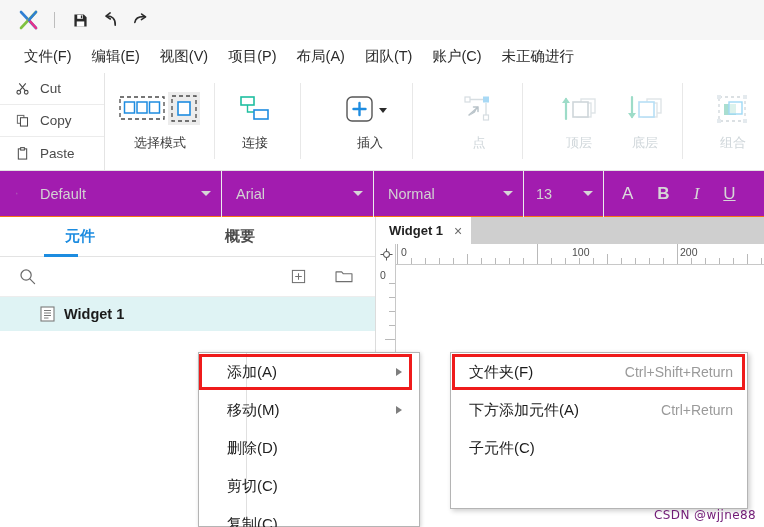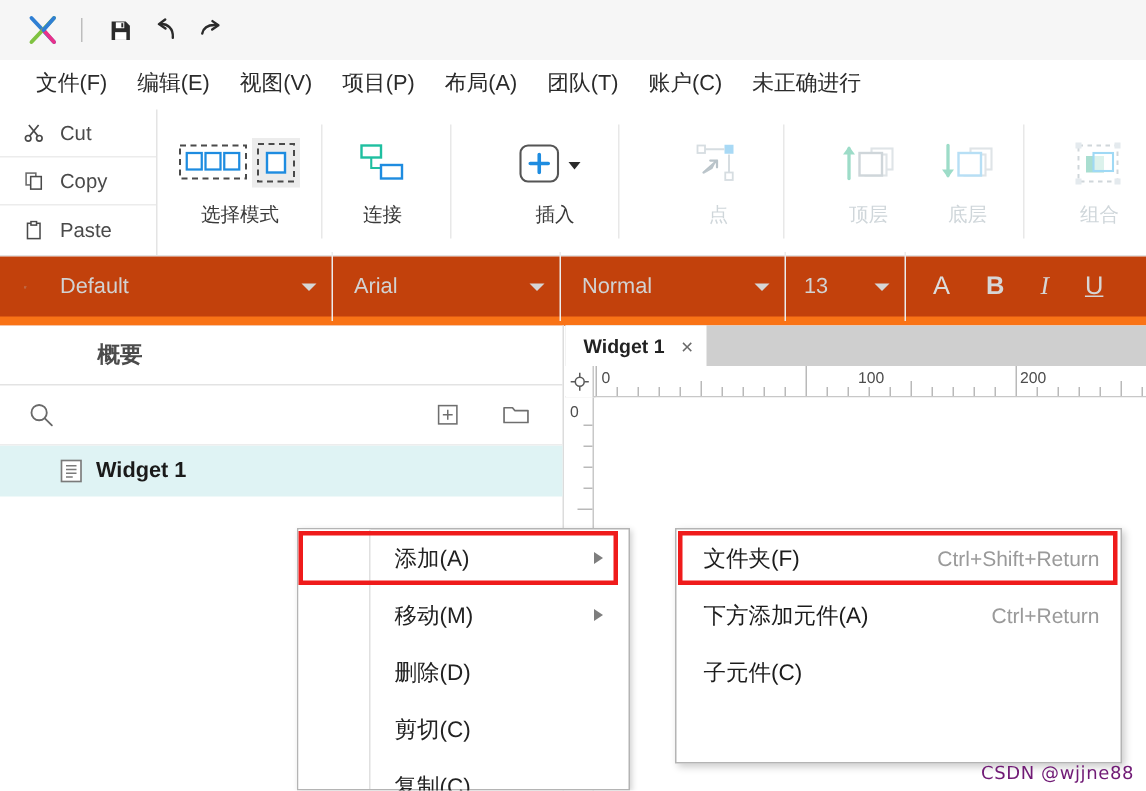--- a/index.html
+++ b/index.html
@@ -54,21 +54,21 @@
     padding-top:10px; cursor:pointer;
   }
   .ticon { height:44px; display:flex; align-items:center; justify-content:center; }
   .tlabel { font-size:13px; color:#3a3a3a; margin-top:3px; }
   .tlabel.dim { color:#cfd6da; }
   .vsep { position:absolute; top:10px; width:1px; height:76px; background:#e8e8e8; }
 
   
   .fmtbar {
     position:absolute; left:0; top:171px; width:764px; height:46px;
-    background:#c2410c; border-bottom:6px solid #f97316; display:flex; align-items:center;
+    background:#a21caf; border-bottom:1px solid #f97316; display:flex; align-items:center;
   }
   .fmt-cell {
     height:46px; display:flex; align-items:center; position:relative;
     border-right:1px solid #ececec; padding:0 10px;
   }
   .fmt-text { font-size:14.5px; color:#d2d2d2; }
   .caret-dn {
     width:0;height:0;border-left:5px solid transparent;border-right:5px solid transparent;
     border-top:5px solid #d6d6d6;
   }
@@ -132,21 +132,21 @@
     position:absolute; left:198px; top:352px; width:222px; height:175px;
     background:#ffffff; border:1px solid #b4b4b4; border-top:1px solid #b4b4b4;
     box-shadow:1px 1px 4px rgba(0,0,0,0.18); z-index:40;
   }
   .ctxmenu .gutter {
     position:absolute; left:0; top:0; width:48px; height:100%;
     background:#ffffff; border-right:1px solid #e0e0e0;
   }
   .ctx-item {
     position:relative; height:38px; display:flex; align-items:center;
-    padding-left:64px; font-size:15px; color:#222; cursor:pointer; z-index:2;
+    padding-left:28px; font-size:15px; color:#222; cursor:pointer; z-index:2;
   }
   .ctx-item .arrow {
     position:absolute; right:17px; width:0;height:0;
     border-top:4.5px solid transparent;border-bottom:4.5px solid transparent;
     border-left:6px solid #7e7e7e;
   }
 
   
   .submenu {
     position:absolute; left:450px; top:352px; width:298px; height:157px;
@@ -378,20 +378,23 @@
     <div class="fmt-cell" style="border-right:none;padding:0;">
       <span class="fmt-ico" style="padding-left:18px;">A</span>
       <span class="fmt-ico" style="font-weight:bold;color:#d6d6d6;">B</span>
       <span class="fmt-ico" style="font-style:italic;font-family:'Liberation Serif',serif;color:#d6d6d6;">I</span>
       <span class="fmt-ico" style="text-decoration:underline;color:#d6d6d6;">U</span>
     </div>
   </div>
 
   <div class="leftpanel">
     <div class="lp-tabs">
+      <div class="lp-tab active">
+        <span>元件</span>
+      </div>
       <div class="lp-tab">
         <span>概要</span>
       </div>
     </div>
 
     <div class="lp-search">
       <span class="lp-ico-btn">
         <svg width="17" height="17" viewBox="0 0 18 18">
           <circle cx="7.5" cy="7.5" r="5.4" stroke="#6a6a6a" stroke-width="1.3" fill="none"></circle>
           <path d="M11.5 11.5 L16.5 16.5" stroke="#6a6a6a" stroke-width="1.3" stroke-linecap="round"></path>

